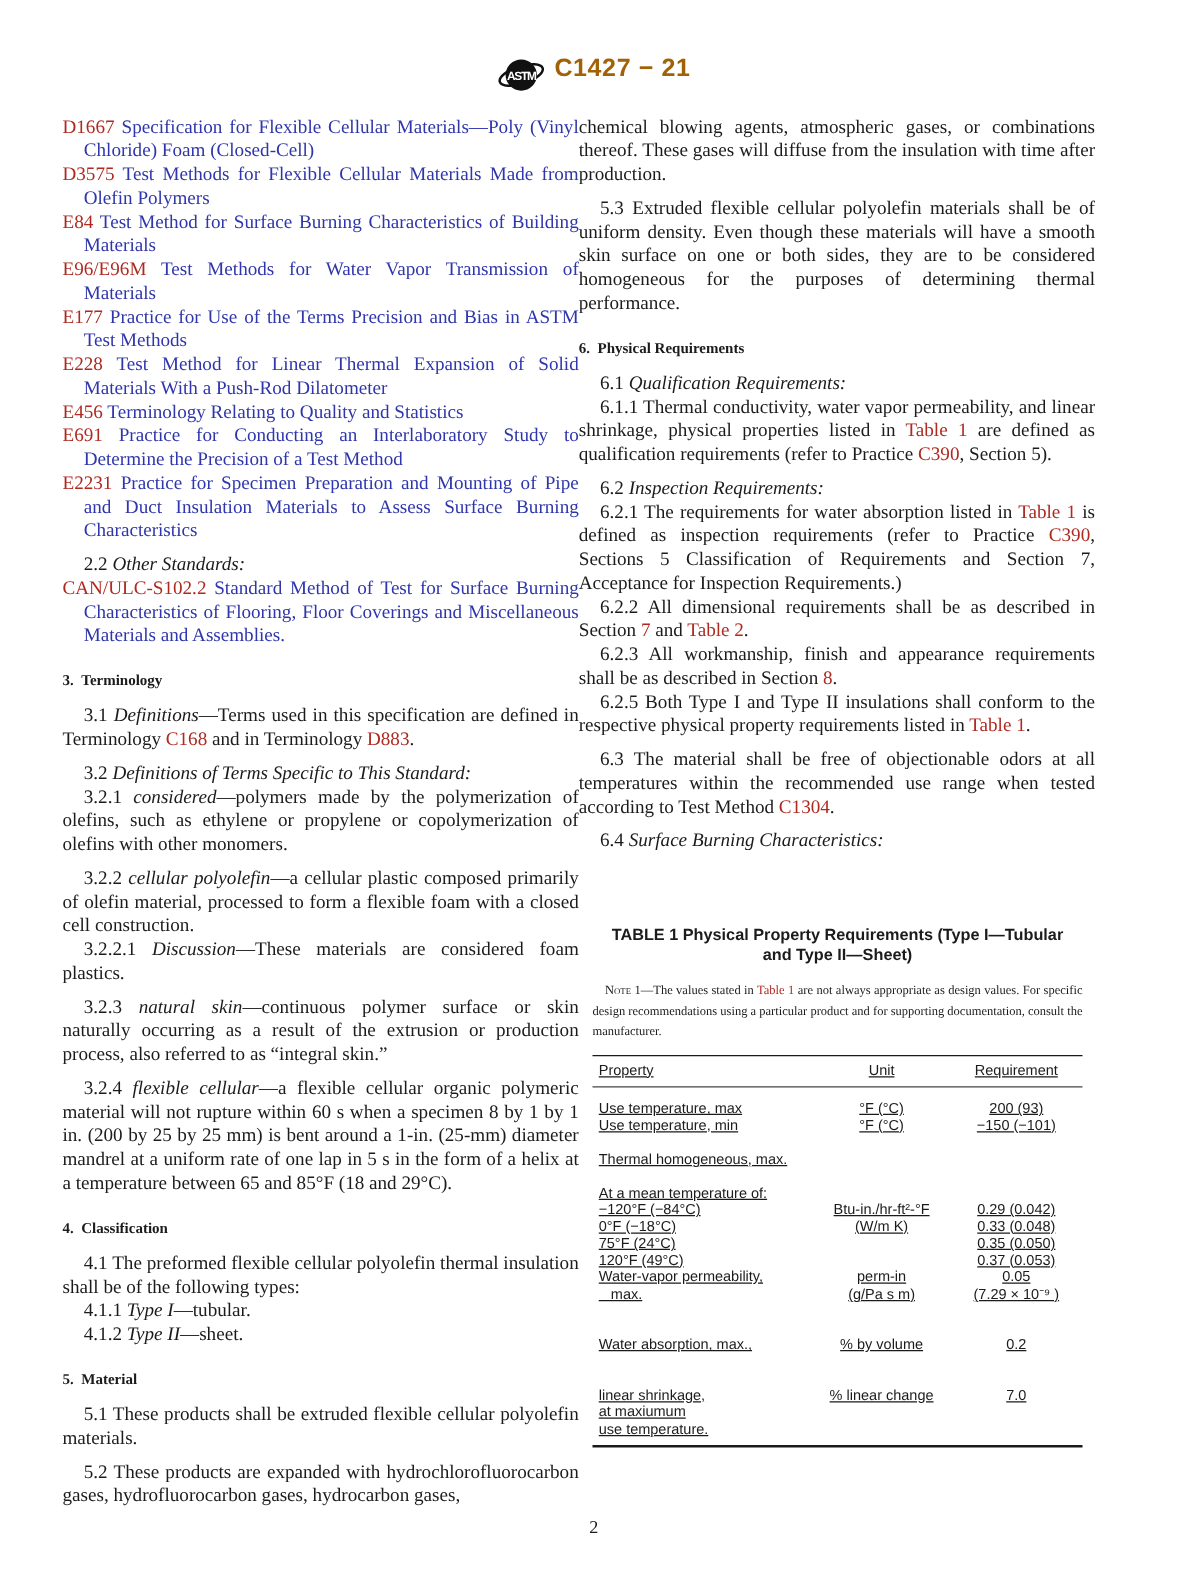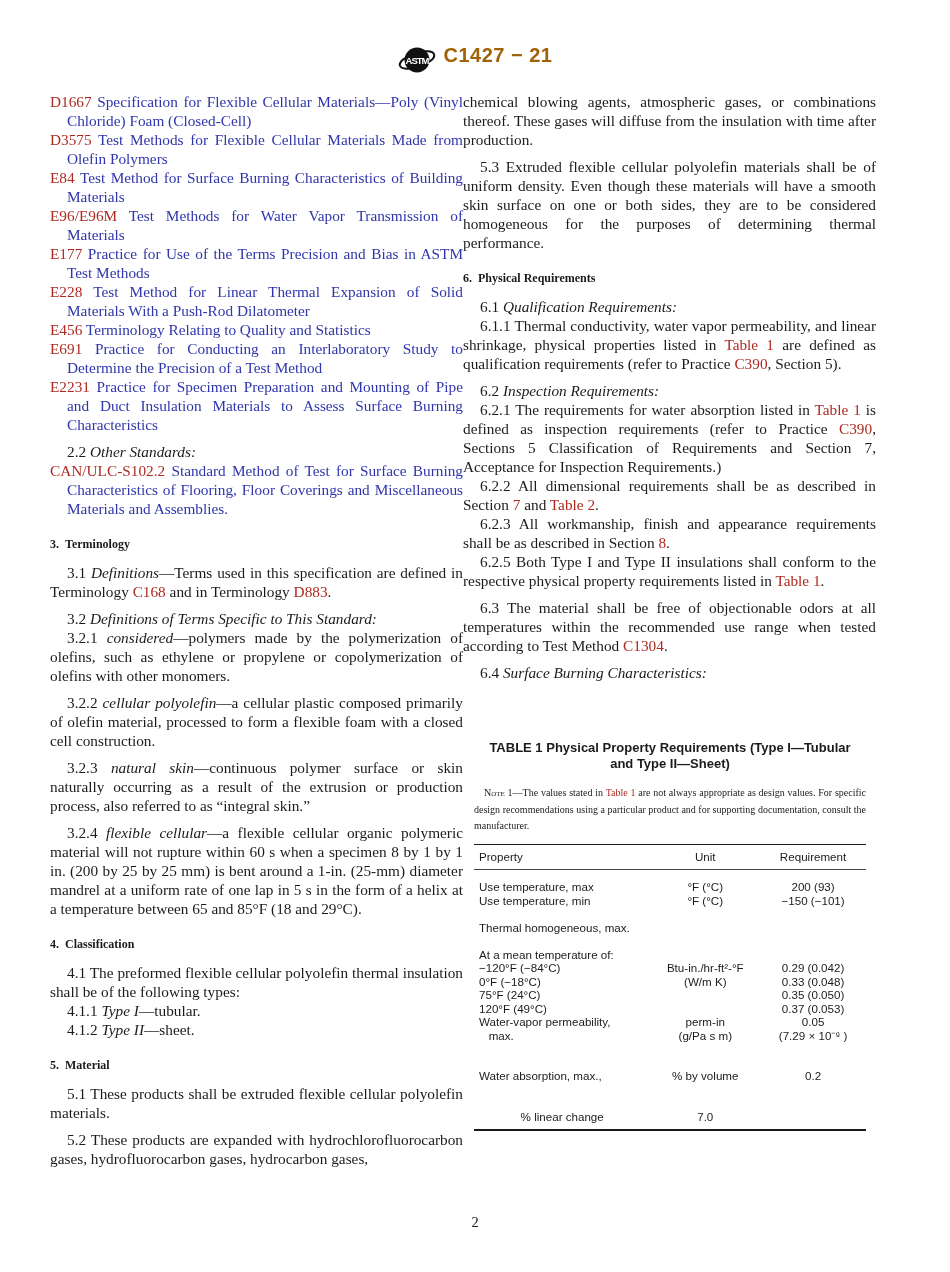--- a/index.html
+++ b/index.html
@@ -49,21 +49,21 @@
     font-family:"Liberation Sans", sans-serif;font-weight:bold;
     font-size:13px;line-height:16px;text-align:center;
     width:372px;margin:0 auto;
   }
   .tbl-note{
     font-size:10px;line-height:16.5px;text-align:justify;
     margin-top:13px;text-indent:10px;
   }
   .tbl{
     margin-top:9px;font-family:"Liberation Sans", sans-serif;
-    font-size:11.6px;line-height:13.5px;
+    font-size:11.6px;line-height:13.5px;text-decoration:underline;
   }
   .tbl .rule-top{border-top:1.5px solid #1a1a1a;}
   .tbl .rule-bot{border-top:2px solid #1a1a1a;margin-top:2px;}
   .thead{
     display:grid;grid-template-columns:45% 28% 27%;
     padding:5px 0 6px 0;border-bottom:1px solid #444;
   }
   .thead .tc{min-height:0;}
   .tbody{padding-top:10px;padding-bottom:4px;}
   .trow{display:grid;grid-template-columns:45% 28% 27%;}
@@ -120,20 +120,21 @@
     <div>
 
         <div class="ref"><span class="rcode">CAN/ULC-S102.2</span><span>  </span><span class="rtitle">Standard Method of Test for Surface Burning Characteristics of Flooring, Floor Coverings and Miscellaneous Materials and Assemblies.</span></div>
       </div>
 
     <h2 class="h2">3.&nbsp;&nbsp;Terminology</h2>
     <p class="p gap"><span>3.1 </span><span class="it">Definitions</span><span>—Terms used in this specification are defined in Terminology </span><span class="link">C168</span><span> and in Terminology </span><span class="link">D883</span><span>.</span></p>
     <p class="p gap"><span>3.2 </span><span class="it">Definitions of Terms Specific to This Standard:</span></p>
     <p class="p"><span>3.2.1 </span><span class="it">considered</span><span>—polymers made by the polymerization of olefins, such as ethylene or propylene or copolymerization of olefins with other monomers.</span></p>
     <p class="p gap"><span>3.2.2 </span><span class="it">cellular polyolefin</span><span>—a cellular plastic composed primarily of olefin material, processed to form a flexible foam with a closed cell construction.</span></p>
+    <p class="p"><span>3.2.2.1 </span><span class="it">Discussion</span><span>—These materials are considered foam plastics.</span></p>
     <p class="p gap"><span>3.2.3 </span><span class="it">natural skin</span><span>—continuous polymer surface or skin naturally occurring as a result of the extrusion or production process, also referred to as “integral skin.”</span></p>
     <p class="p gap"><span>3.2.4 </span><span class="it">flexible cellular</span><span>—a flexible cellular organic polymeric material will not rupture within 60 s when a specimen 8 by 1 by 1 in. (200 by 25 by 25 mm) is bent around a 1-in. (25-mm) diameter mandrel at a uniform rate of one lap in 5 s in the form of a helix at a temperature between 65 and 85°F (18 and 29°C).</span></p>
 
     <h2 class="h2">4.&nbsp;&nbsp;Classification</h2>
     <p class="p gap"><span>4.1 The preformed flexible cellular polyolefin thermal insulation shall be of the following types:</span></p>
     <p class="p"><span>4.1.1 </span><span class="it">Type I</span><span>—tubular.</span></p>
     <p class="p"><span>4.1.2 </span><span class="it">Type II</span><span>—sheet.</span></p>
 
     <h2 class="h2">5.&nbsp;&nbsp;Material</h2>
     <p class="p gap"><span>5.1 These products shall be extruded flexible cellular polyolefin materials.</span></p>
@@ -262,20 +263,23 @@
               <div class="tc c2"></div>
             </div>
 
             <div class="trow">
               <div class="tc c0"></div>
               <div class="tc c1"></div>
               <div class="tc c2"></div>
             </div>
 
             <div class="trow">
+              <div class="tc c0">linear shrinkage,
+at maxiumum
+use temperature.</div>
               <div class="tc c1">% linear change</div>
               <div class="tc c2">7.0</div>
             </div>
           </div>
         <div class="rule-bot"></div>
       </div>
     </div>
   </div>
 </div>
 

